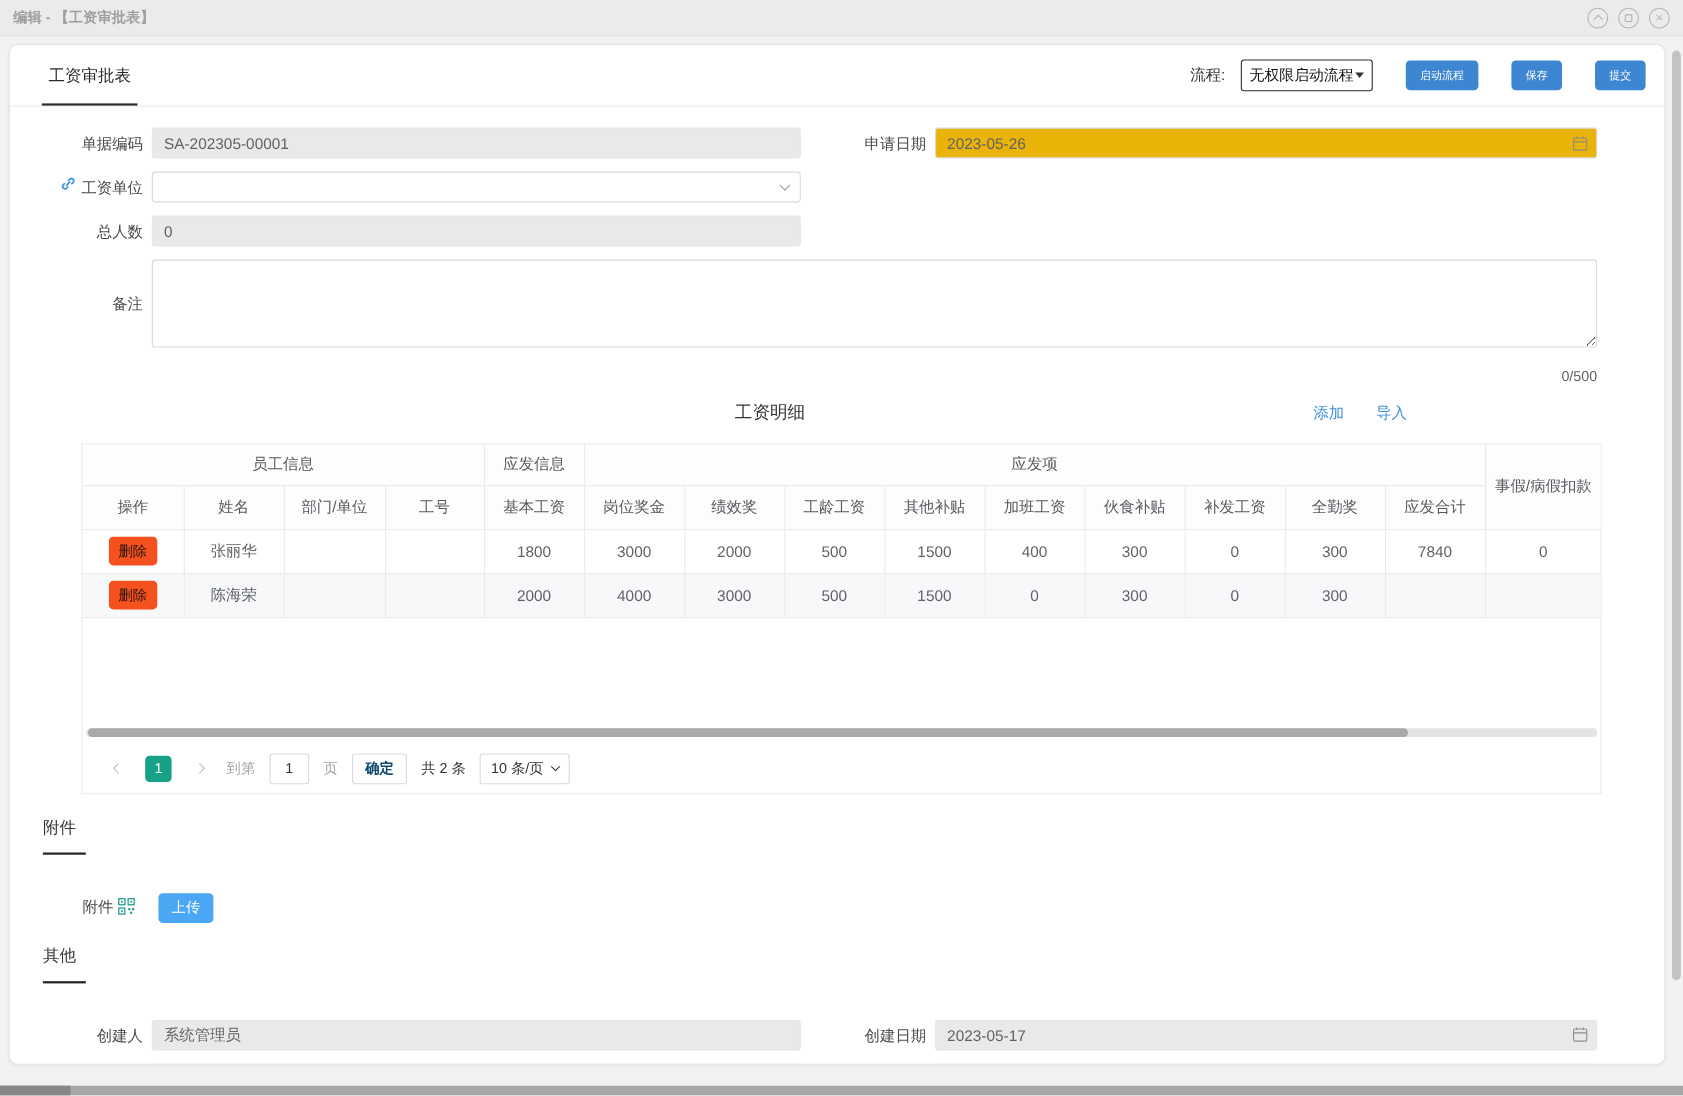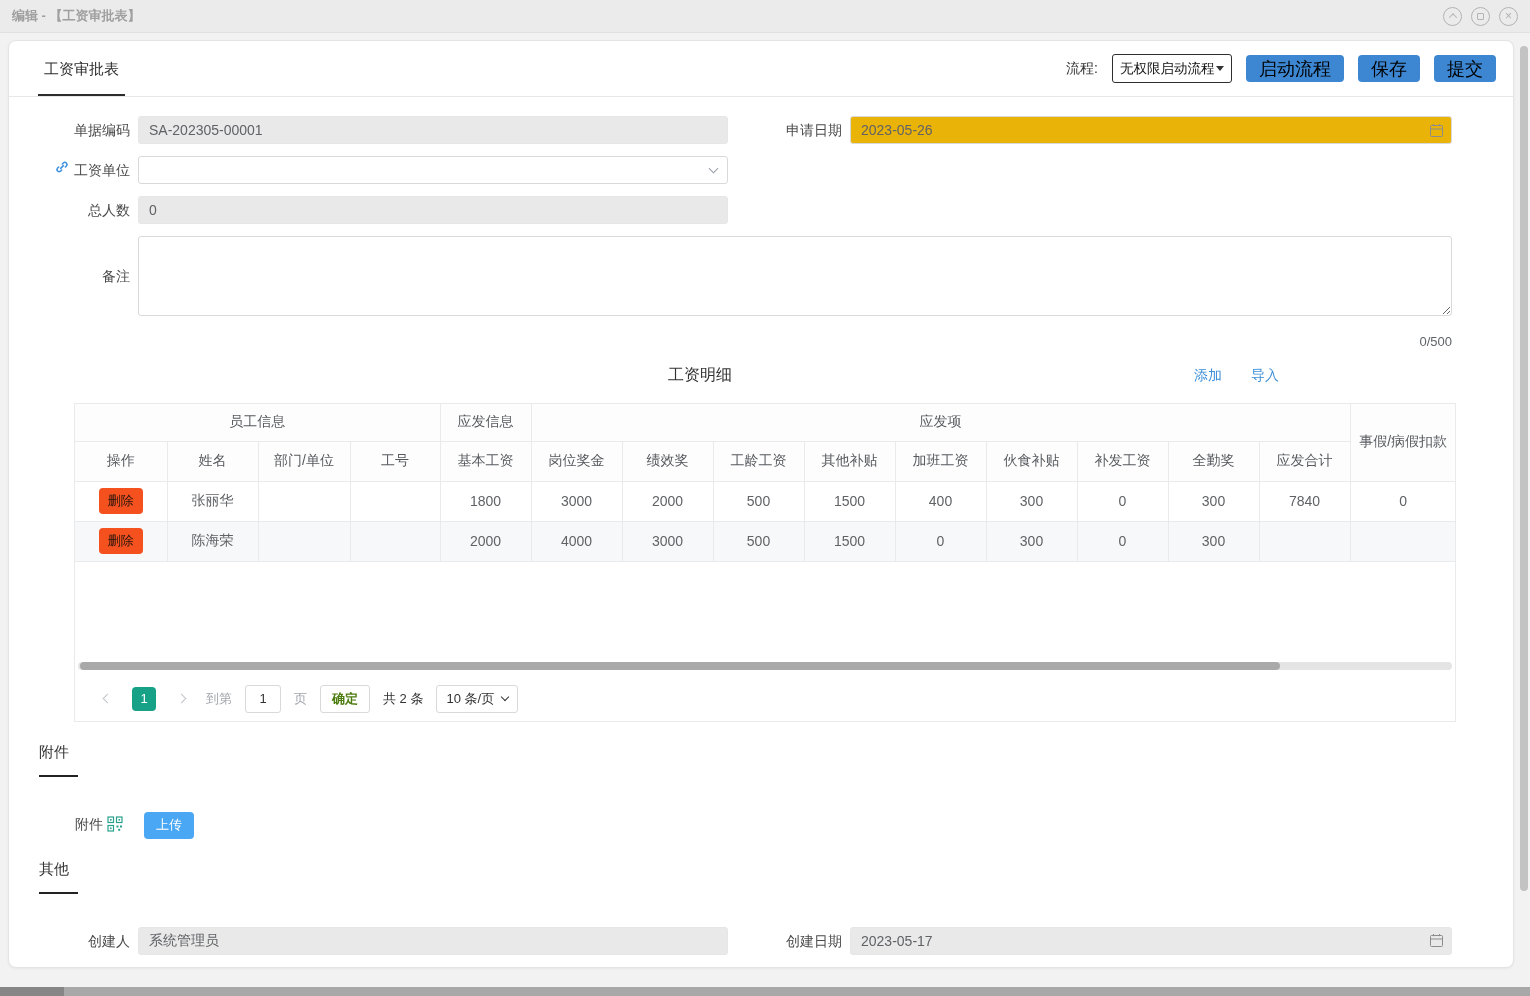--- a/index.html
+++ b/index.html
@@ -49,22 +49,22 @@
   }
   .toolbar-right { display:flex; align-items:center; gap:14px; }
   .flow-label { font-size:14px; color:#333; }
   .flow-select {
     width:120px; height:29px; border:1px solid #2e2e2e; border-radius:3px; background:#fff;
     display:flex; align-items:center; justify-content:space-between; padding:0 7px;
     font-size:13.5px; color:#111; cursor:pointer;
   }
   .caret { width:0; height:0; border-left:4px solid transparent; border-right:4px solid transparent; border-top:5px solid #333; }
   .btn-blue {
-    height:27px; padding:0 13px; background:#3c86d2; color:#000000; border:none;
-    border-radius:4px; font-size:18px; cursor:pointer; font-family:inherit;
+    height:27px; padding:0 13px; background:#3c86d2; color:#ffffff; border:none;
+    border-radius:4px; font-size:10px; cursor:pointer; font-family:inherit;margin-left:16px;
   }
   
   .form-area { padding:19px 61px 0 0; }
   .frow { display:flex; align-items:center; margin-bottom:12px; }
   .fcell { display:flex; align-items:center; }
   .fcell.left { width:719px;justify-content:flex-end; }
   .fcell.right { flex:1; }
   .flabel {
     flex:none; width:129px; text-align:right; padding-right:8px;
     font-size:14px; color:#4a4a4a; line-height:28px;
@@ -117,21 +117,21 @@
   .pager { height:44px; display:flex; align-items:center; gap:13px; padding-left:20px; font-size:13px; color:#606266; }
   .pchev { width:24px; height:24px; display:flex; align-items:center; justify-content:center; cursor:pointer; }
   .chev-l { width:7px; height:7px; border-left:1.6px solid #c0c4cc; border-bottom:1.6px solid #c0c4cc; transform:rotate(45deg); }
   .chev-r { width:7px; height:7px; border-right:1.6px solid #c0c4cc; border-top:1.6px solid #c0c4cc; transform:rotate(45deg); }
   .pg-active {
     width:24px; height:24px; background:#17a288; color:#fff; border-radius:4px;
     display:flex; align-items:center; justify-content:center; font-size:13px; cursor:pointer;
   }
   .muted { color:#a2a6ad; }
   .goto-input { width:36px; height:28px; border:1px solid #d9d9d9; border-radius:3px; text-align:center; font-size:13px; color:#333; font-family:inherit; }
-  .confirm-btn { height:28px; padding:0 11px; background:#fff; border:1px solid #d9d9d9; border-radius:3px; font-size:13px; color:#4d7c0f; font-weight:bold; cursor:pointer; font-family:inherit; }
+  .confirm-btn { height:28px; padding:0 11px; background:#fff; border:1px solid #d9d9d9; border-radius:3px; font-size:13px; color:#0c4a6e; font-weight:bold; cursor:pointer; font-family:inherit; }
   .total-txt { color:#333; }
   .size-select {
     height:28px; border:1px solid #d9d9d9; border-radius:3px; background:#fff;
     display:flex; align-items:center; gap:8px; padding:0 9px; color:#333; cursor:pointer;
   }
   .chev-d2 { width:6px; height:6px; border-right:1.6px solid #333; border-bottom:1.6px solid #333; transform:rotate(45deg); margin-top:-3px; }
   
   .sec-title {
     display:inline-block; margin:21px 0 0 30px; font-size:15px; color:#333;
     padding:0 9px 13px 0; border-bottom:2px solid #222;

